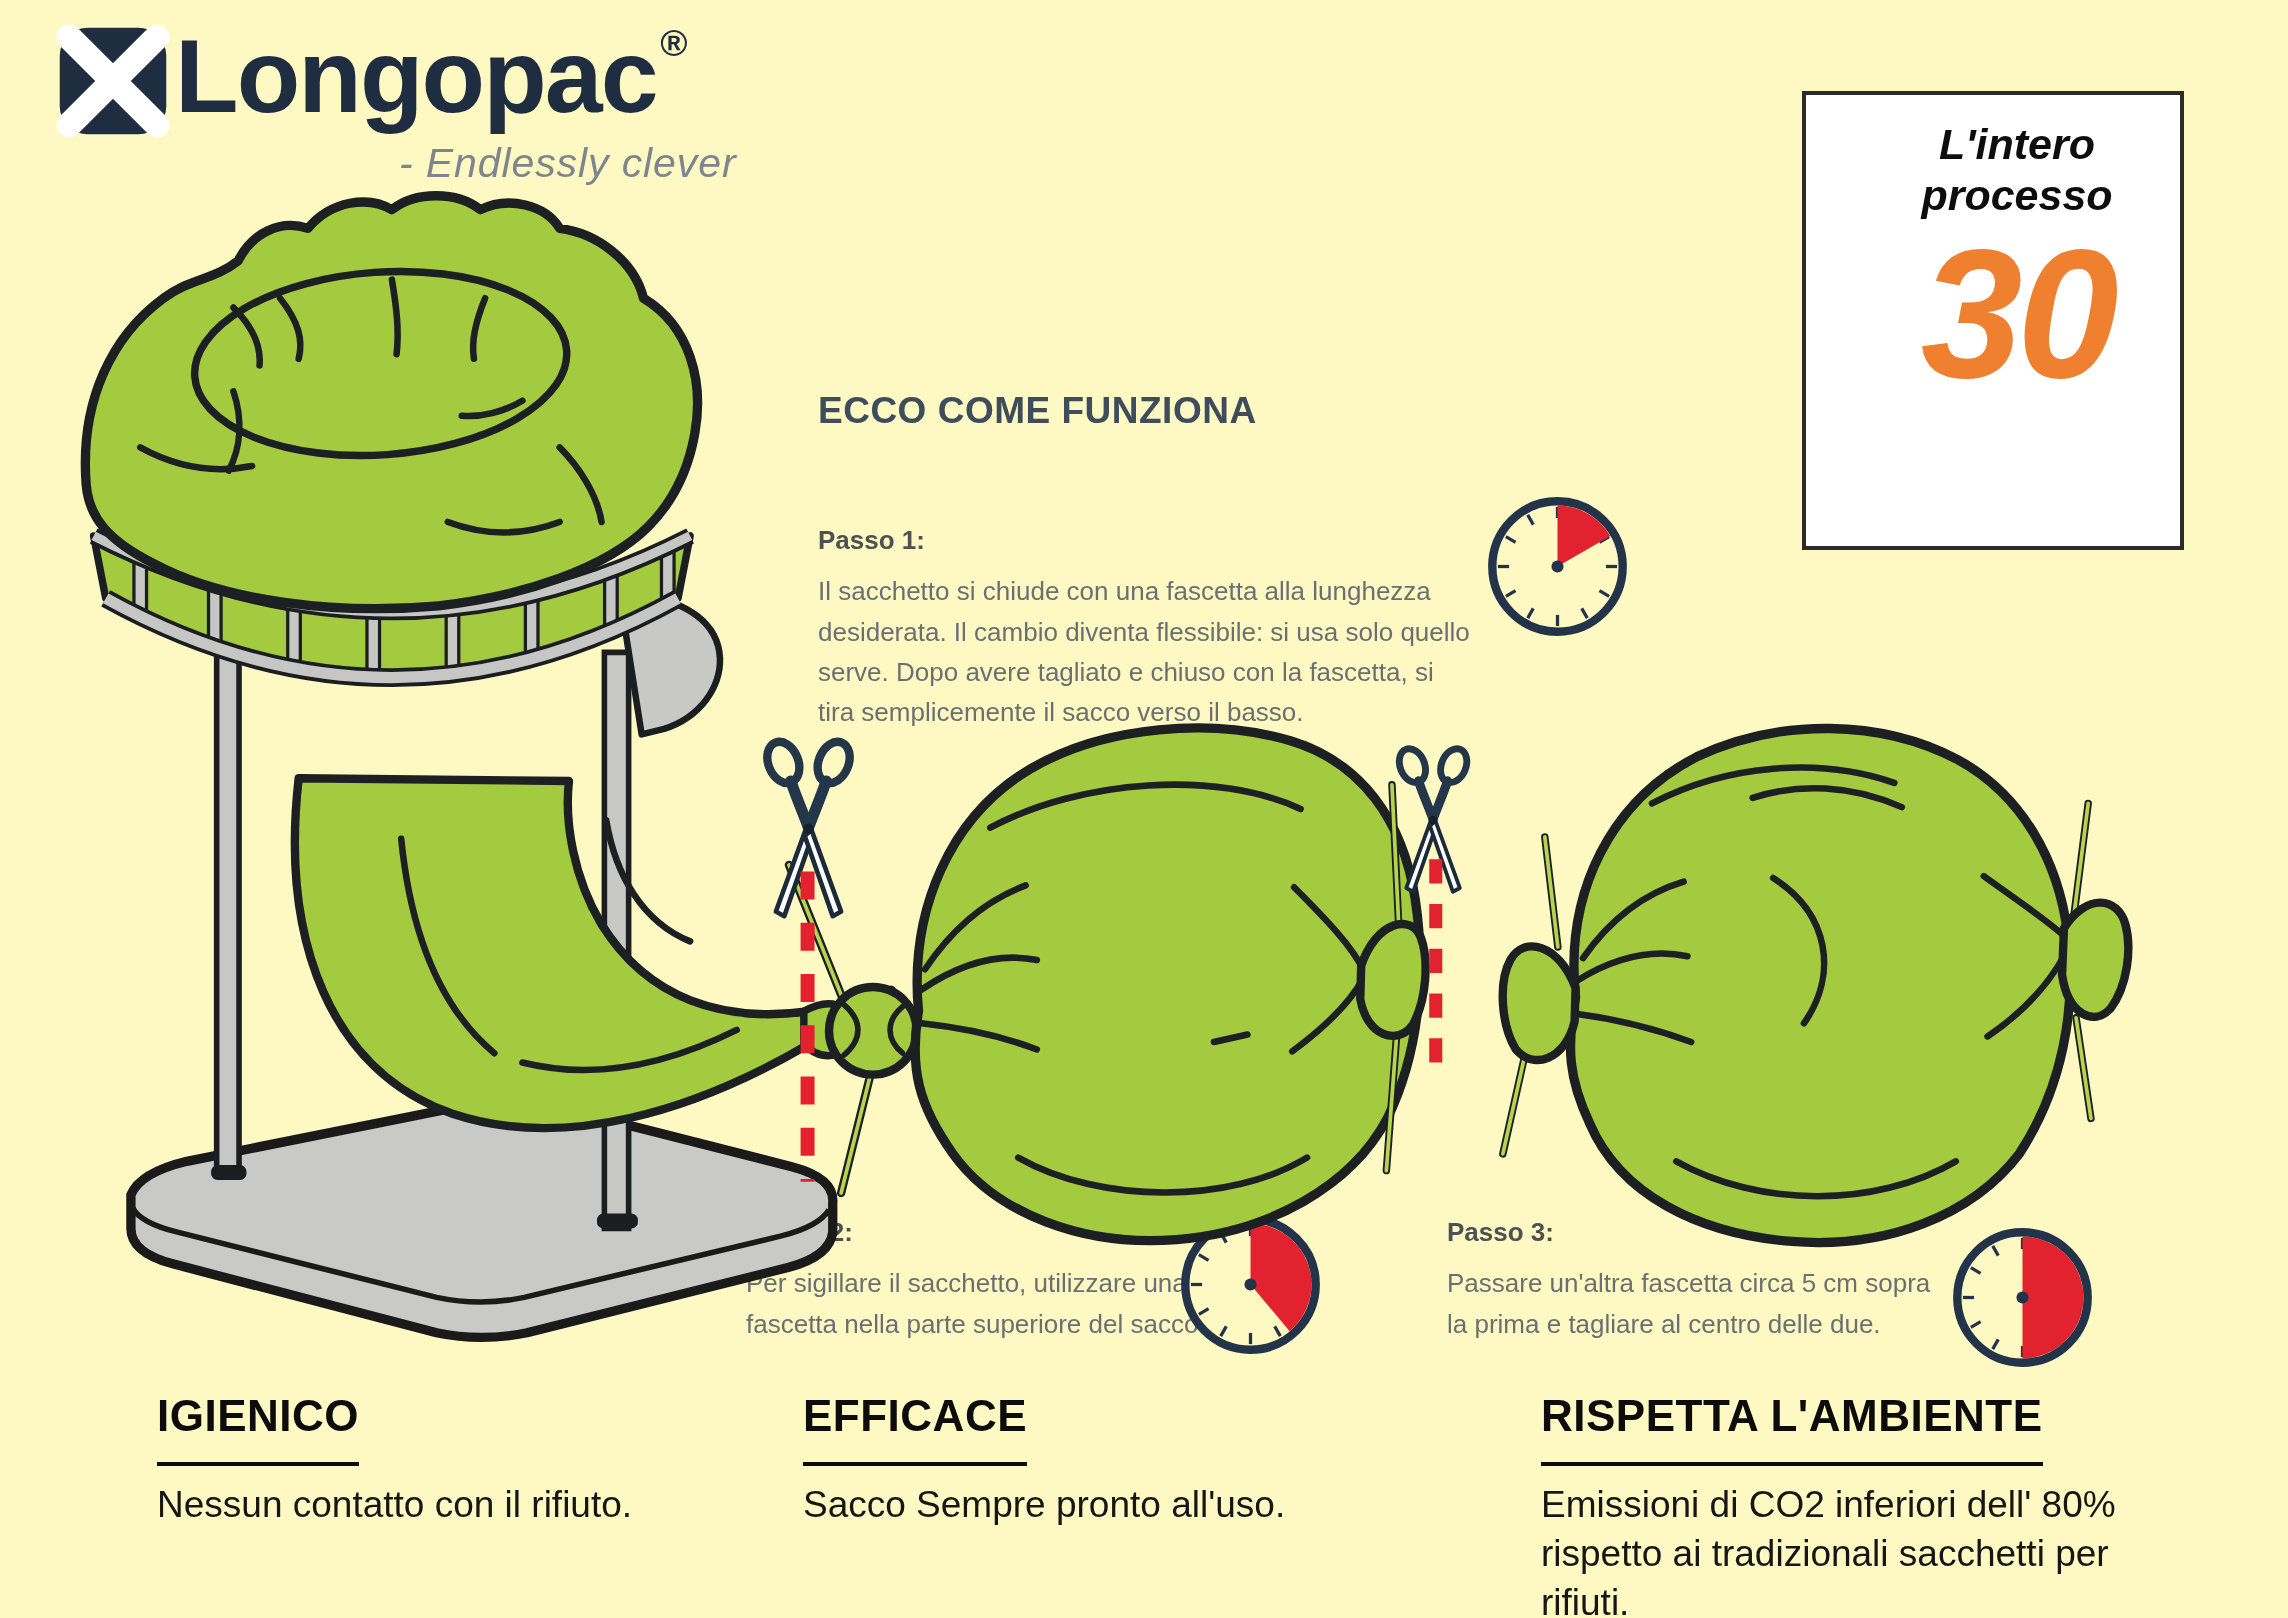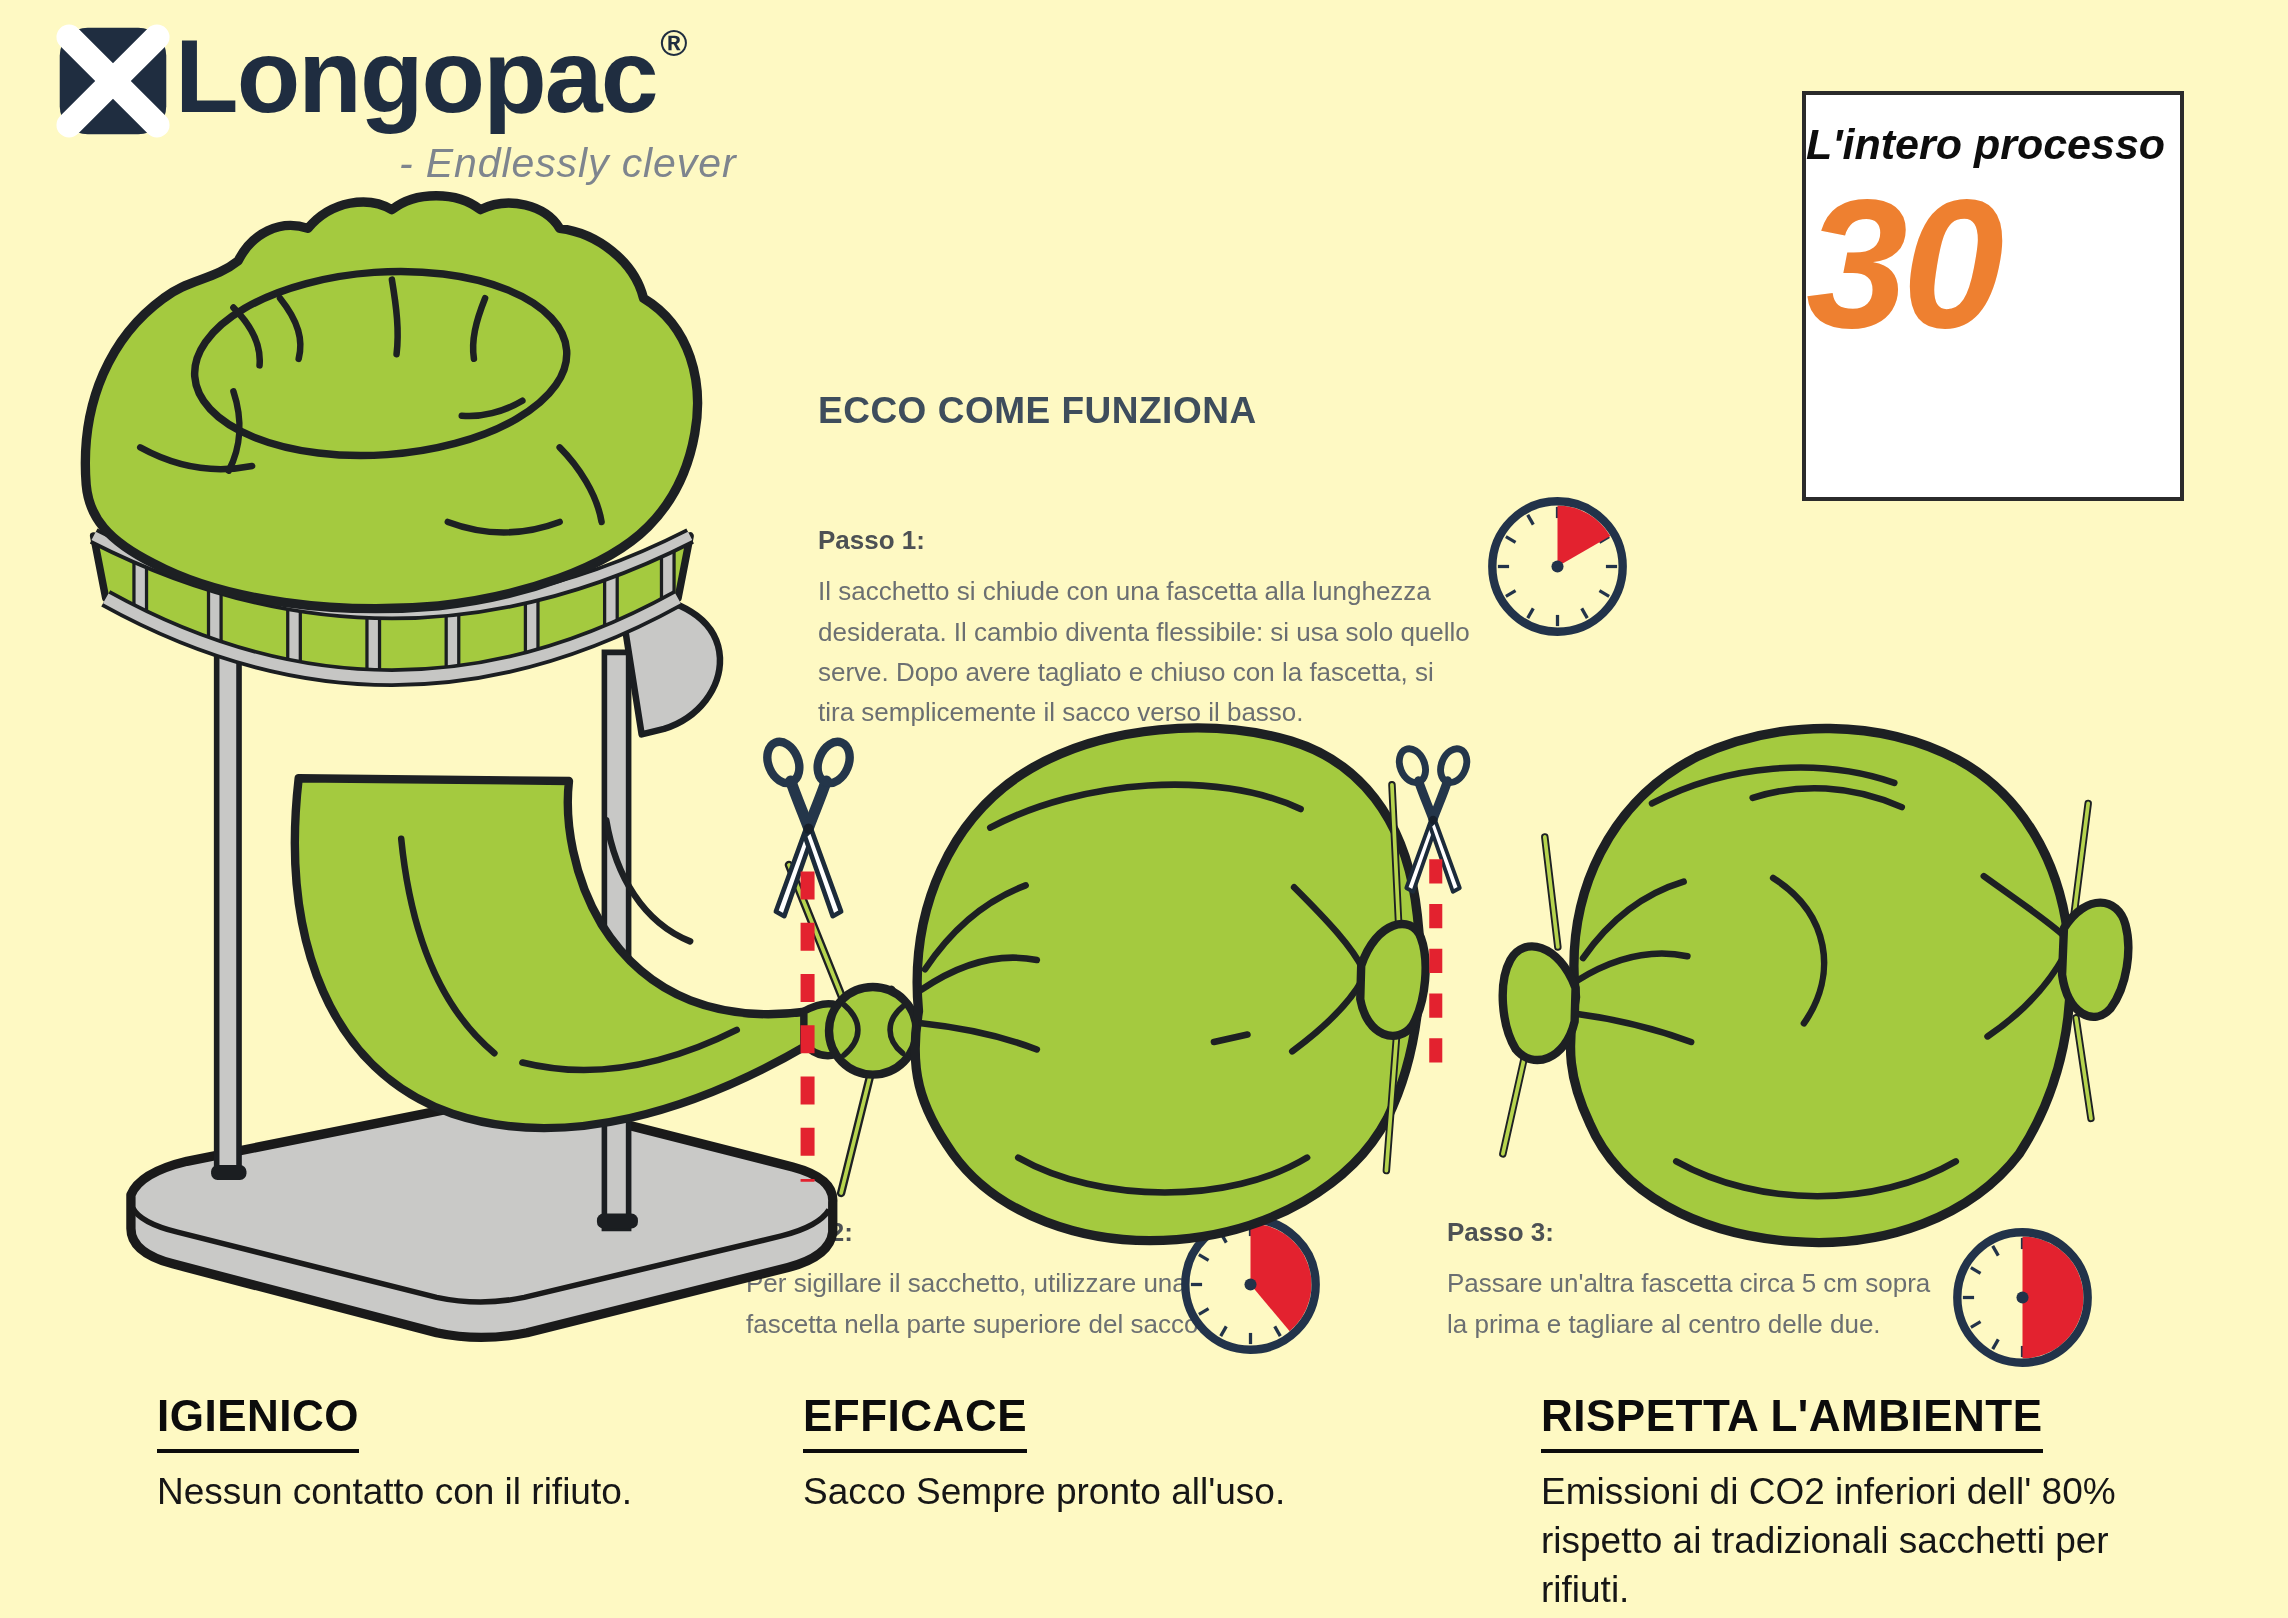--- a/index.html
+++ b/index.html
@@ -9,39 +9,39 @@
   }
   .abs{position:absolute;}
   
   .logo-text{left:175px;top:17px;font-size:104px;font-weight:bold;
     color:#1f2d40;letter-spacing:-1.9px;}
   .logo-reg{font-size:37px;font-weight:bold;color:#1f2d40;vertical-align:top;
     position:relative;top:5.6px;left:3.7px;}
   .logo-tagline{left:399px;top:140px;font-size:41px;font-style:italic;
     color:#7e858e;letter-spacing:0.9px;}
   
-  .box30{left:1802px;top:91px;width:382px;height:410px;border:4.7px solid #2b2b2b;
-    box-sizing:border-box;text-align:left;background:#fff;}
+  .box30{left:1802px;top:91px;width:382px;height:459px;border:4.7px solid #2b2b2b;
+    box-sizing:border-box;text-align:center;background:#fff;padding-left:48px;}
   .box30 .l1{margin-top:24px;font-size:43px;line-height:1.18;font-weight:bold;
     font-style:italic;color:#0d0d0d;}
   .box30 .num{font-size:183px;line-height:1.0;font-weight:bold;font-style:italic;
     color:#ee8030;margin-top:1.9px;letter-spacing:-5.6px;}
   .box30 .l3{font-size:43px;font-weight:bold;font-style:italic;color:#0d0d0d;
     margin-top:-7.5px;}
   
   .ecco{left:818px;top:390px;font-size:37px;font-weight:bold;color:#3e4d5c;
     letter-spacing:0.5px;}
   .step{color:#6b6f72;font-size:26px;line-height:1.55;}
   .step .lbl{font-weight:bold;color:#4d5154;display:block;margin-bottom:11.2px;}
   .step1{left:818px;top:520px;width:657px;}
   .step2{left:746px;top:1212px;width:485px;}
   .step3{left:1447px;top:1212px;width:496px;}
   
   .benefit .title{font-size:44px;font-weight:bold;color:#0c0c0c;
-    display:inline-block;border-bottom:4.7px solid #0c0c0c;padding-bottom:8px;
+    display:inline-block;border-bottom:4.7px solid #0c0c0c;padding-bottom:21px;
     letter-spacing:0.5px;}
   .benefit .text{font-size:37px;color:#161616;margin-top:15px;line-height:1.32;}
   .benefit1{left:157px;top:1391px;width:653px;}
   .benefit2{left:792px;top:1391px;width:671px;margin-left:11px;}
   .benefit3{left:1541px;top:1391px;width:653px;}
   svg{display:block;}
 </style>
 </head>
 <body>
 

